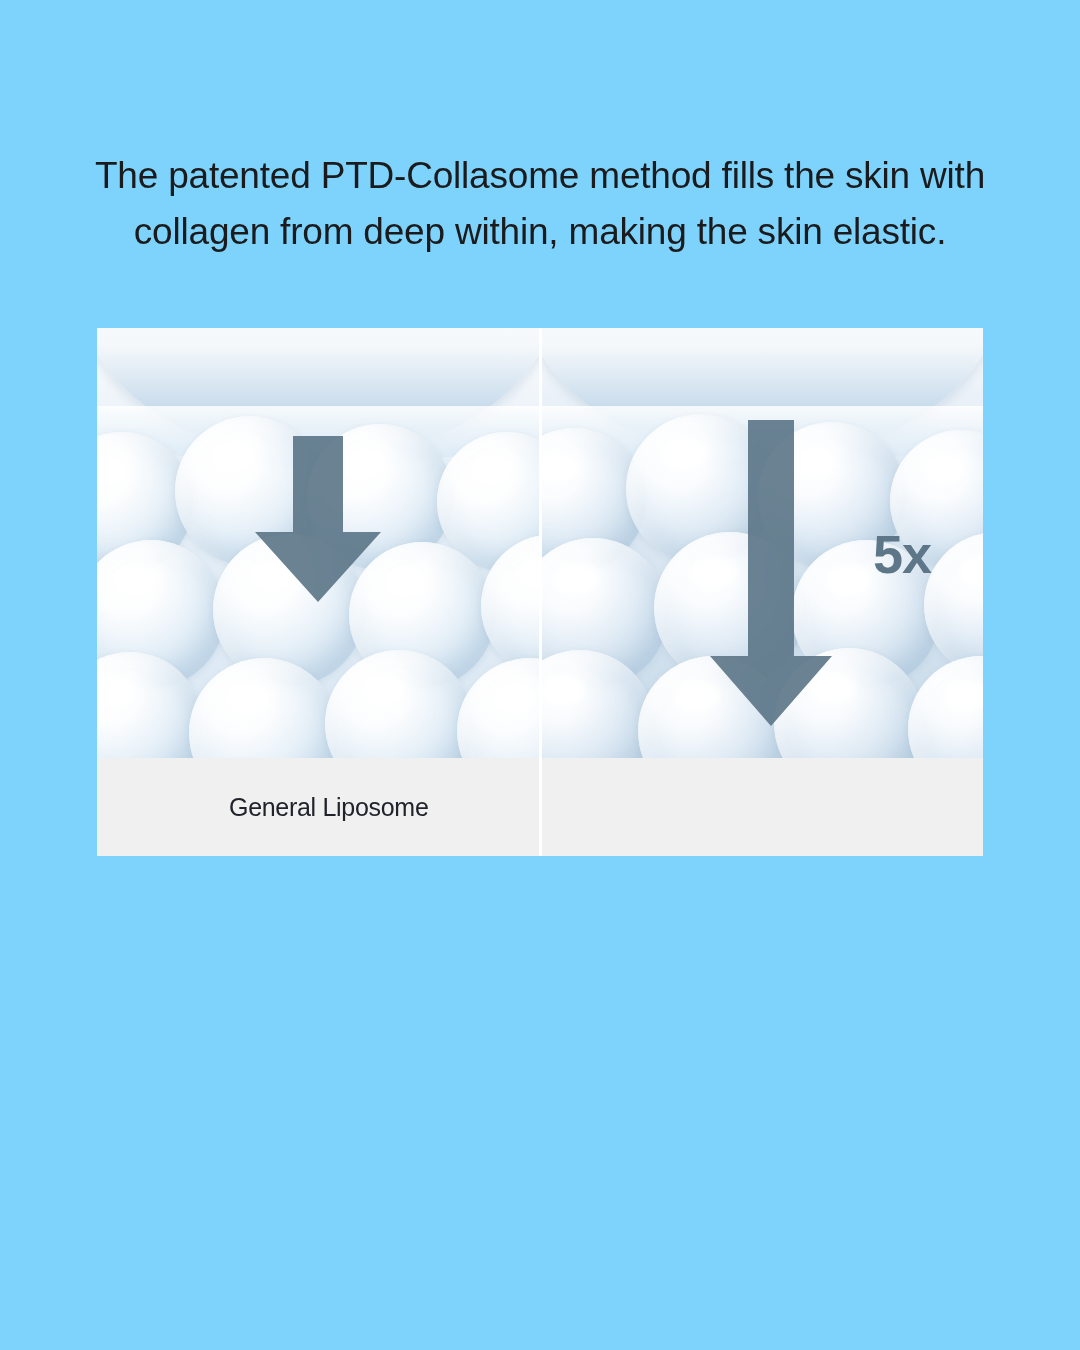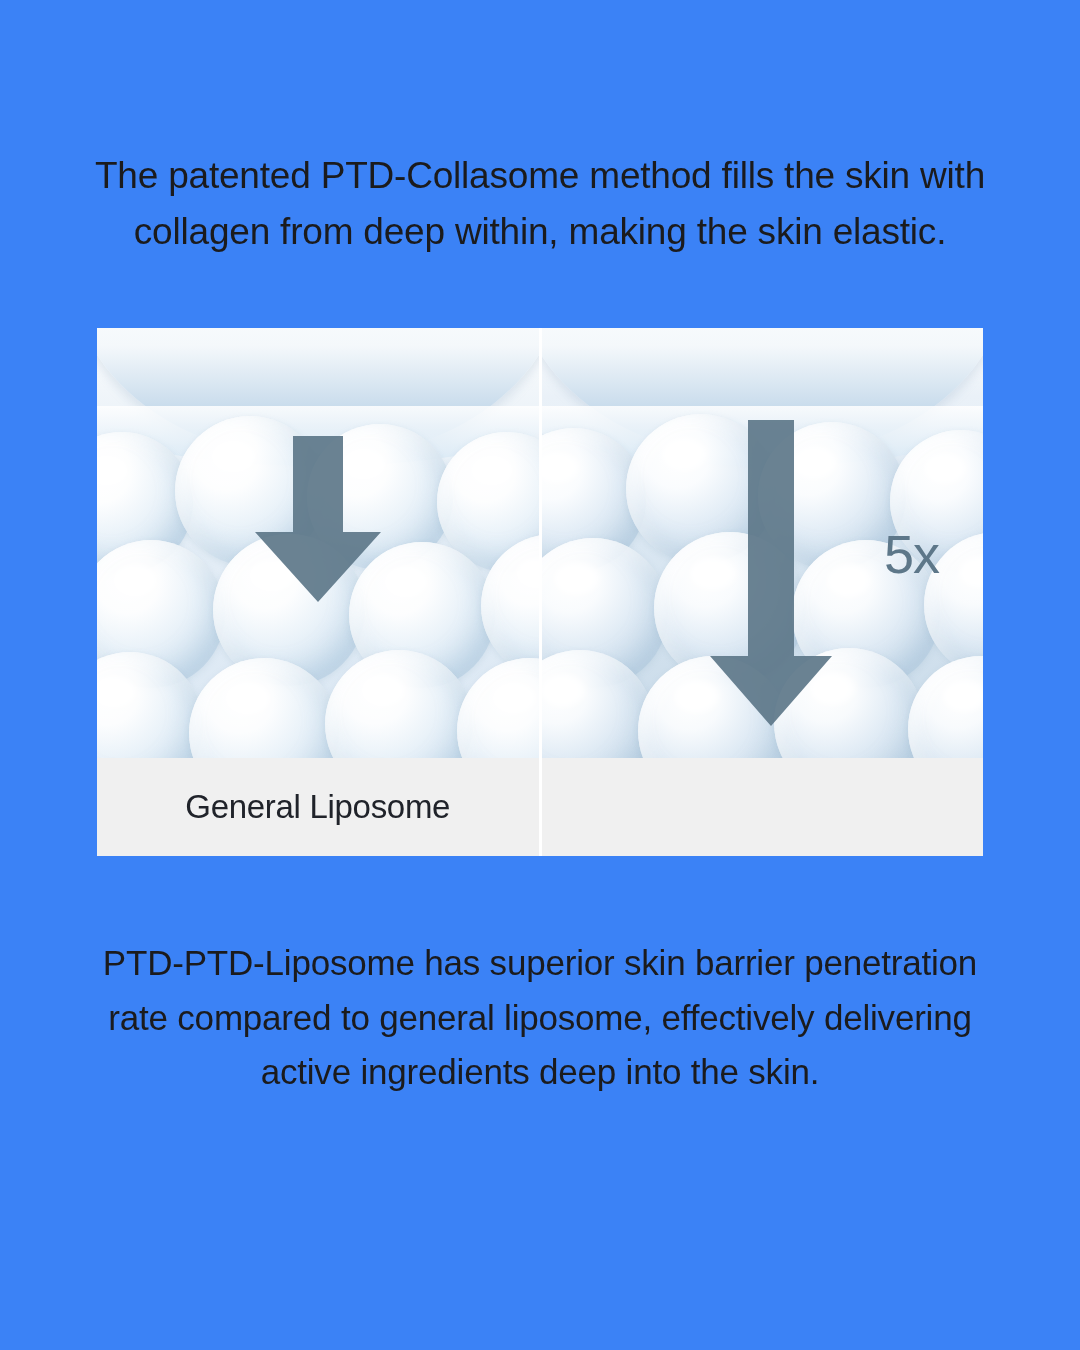--- a/index.html
+++ b/index.html
@@ -13,21 +13,21 @@
     font-family: "Liberation Sans", sans-serif;
     color: #1d1d1f;
     overflow: hidden;
     position: relative;
   }
 
   .page {
     width: 1080px;
     height: 1350px;
     position: relative;
-    background: #3b82f6;
+    background: #7dd3fc;
     display: flex;
     flex-direction: column;
     align-items: center;
   }
 
   .headline {
     width: 900px;
     margin-top: 148px;
     text-align: center;
     font-size: 37px;
@@ -125,41 +125,41 @@
       radial-gradient(circle at 34% 28%, #ffffff 0%, rgba(253,254,255,0.9) 22%, rgba(228,238,247,0.82) 48%, rgba(196,216,233,0.72) 76%, rgba(176,201,223,0.6) 100%);
   }
 
   .arrow {
     position: absolute;
     z-index: 5;
   }
 
   .five-x {
     position: absolute;
-    right: 44px;
+    right: 52px;
     top: 195px;
     font-size: 54px;
-    font-weight: 400;
+    font-weight: 700;
     color: #5d7789;
     font-family: "Liberation Sans", sans-serif;
     z-index: 6;
     letter-spacing: -1px;
   }
 
   .caption {
     position: absolute;
-    left: 0;
+    left: 11px;
     bottom: 0;
     width: 100%;
     height: 98px;
     display: flex;
     align-items: center;
     justify-content: center;
     background: #f0f0f0;
-    font-size: 33px;
+    font-size: 25px;
     color: #20232a;
     letter-spacing: -0.3px;
   }
 
   .footnote {
     width: 880px;
     margin-top: 80px;
     text-align: center;
     font-size: 35px;
     line-height: 1.55;
@@ -224,15 +224,14 @@
         <svg class="arrow" width="130" height="310" viewBox="0 0 130 310" style="left:164px; top:92px;">
           <path d="M42 0 H88 V236 H126 L65 306 L4 236 H42 Z" fill="#5d7789" opacity="0.92"></path>
         </svg>
 
         <div class="five-x">5x</div>
       </div>
     </div>
 
   </div>
 
-  <div class="footnote">PTD-PTD-Liposome has superior skin barrier penetration rate compared to general liposome, effectively delivering active ingredients deep into the skin.</div>
 
 </div>
 
 </body></html>

